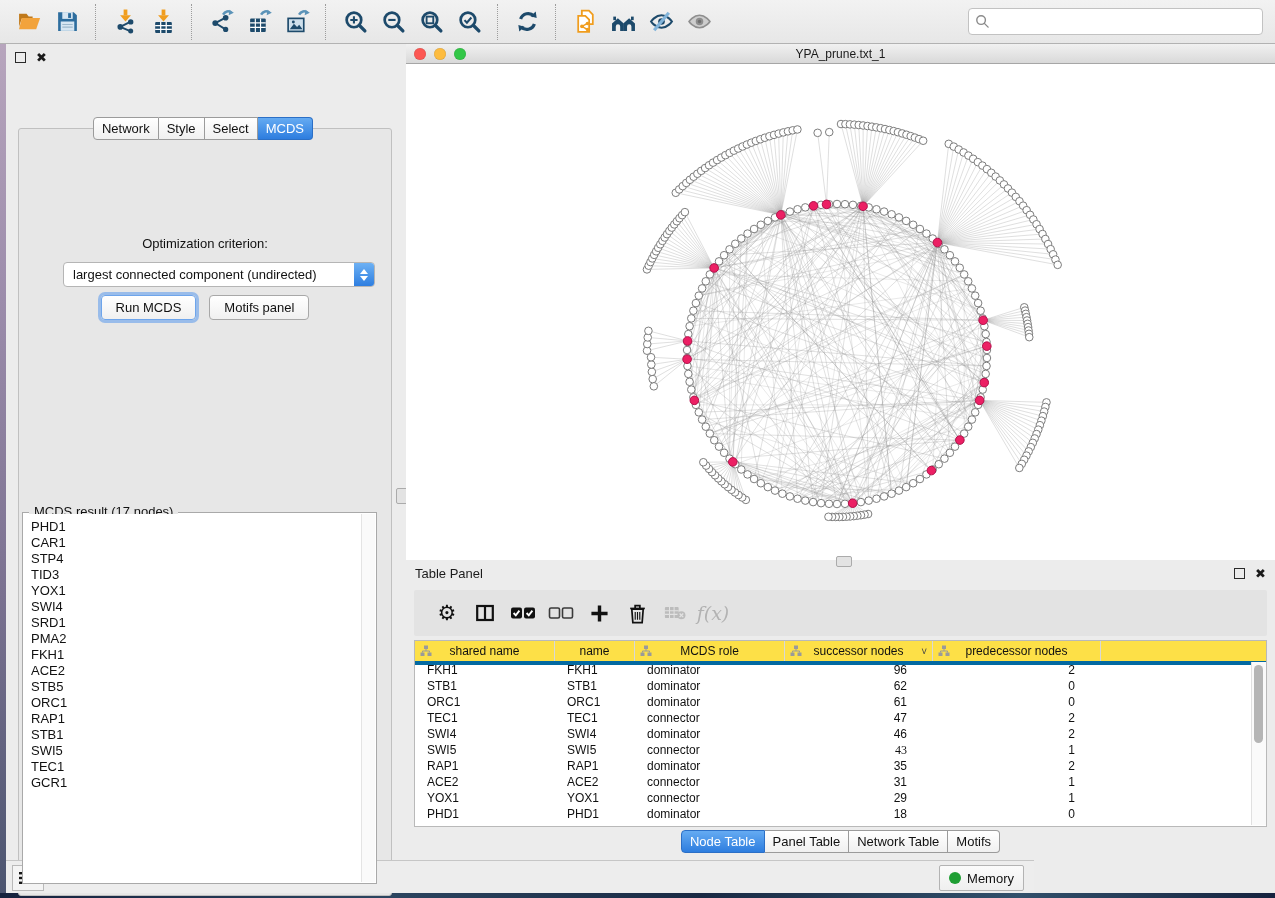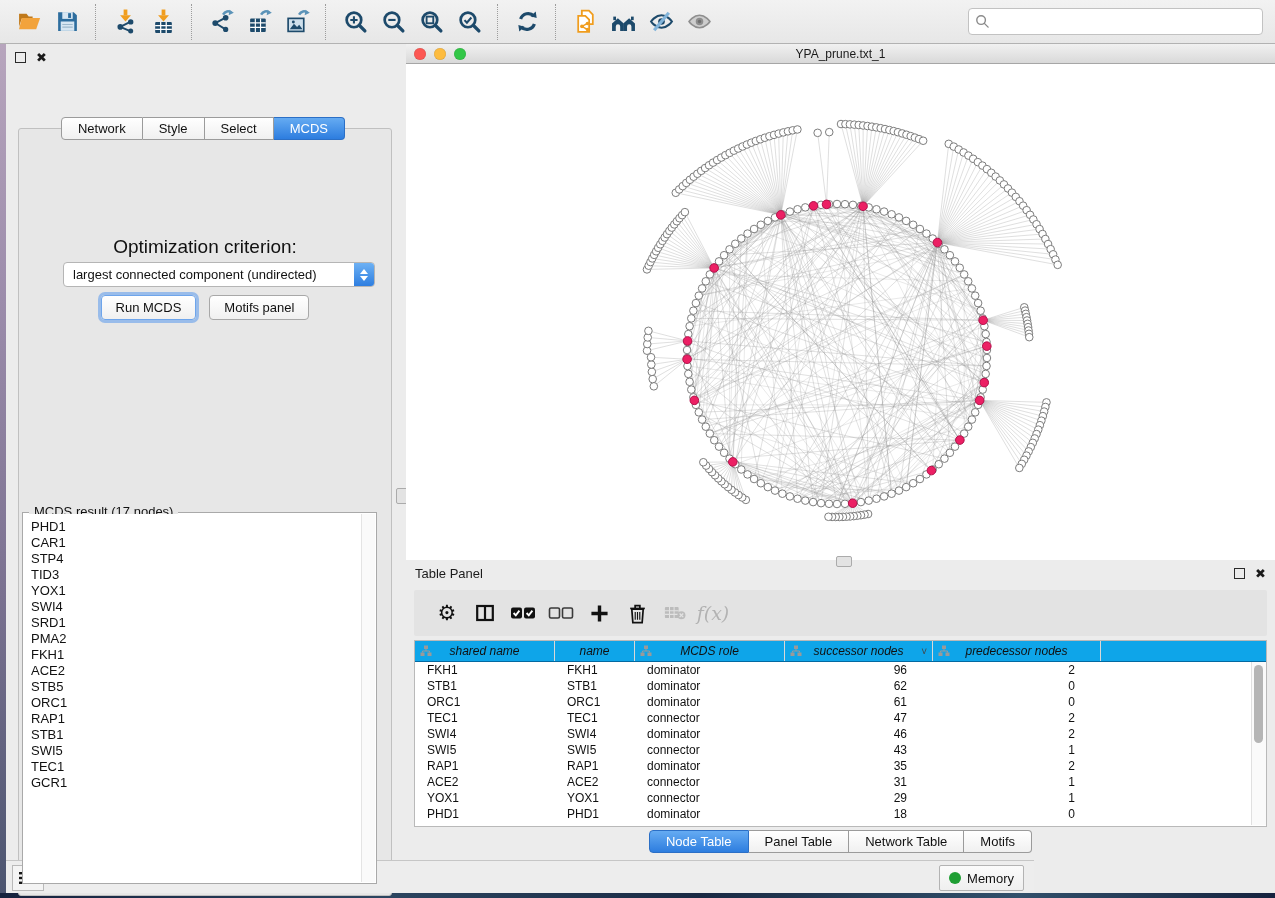--- a/index.html
+++ b/index.html
@@ -27,25 +27,25 @@
   
   .control-panel{position:absolute;left:6px;top:44px;width:394px;height:816px;background:#ececec;box-sizing:border-box;}
   .panel-head{height:26px;display:flex;align-items:center;padding:0 9px;}
   .panel-title{font-size:13px;color:#1c1c1c;flex:1;}
   .float-box{width:9px;height:9px;border:1.6px solid #2a2a2a;display:inline-block;margin-right:10px;}
   .close-x{font-size:13px;font-weight:bold;color:#1a1a1a;line-height:1;}
   .cp-box{position:absolute;left:12px;right:8px;top:84px;height:766px;background:#e7e7e7;
     border:1px solid #c0c0c0;border-radius:3px;}
   .seg{position:absolute;left:0;right:0;top:73px;display:flex;justify-content:center;z-index:3;}
   .seg .tab{border:1px solid #9b9b9b;border-left:none;background:linear-gradient(#ffffff,#f0f0f0);
-    padding:3px 16px;font-size:13px;color:#111;cursor:default;line-height:15px;}
+    padding:3px 8px;font-size:13px;color:#111;cursor:default;line-height:15px;}
   .seg .tab:first-child{border-left:1px solid #9b9b9b;border-radius:4px 0 0 4px;}
   .seg .tab:last-child{border-radius:0 4px 4px 0;}
   .seg .tab.sel{background:linear-gradient(#65abf2,#2d7ddf);border-color:#2b6fc6;color:#fff;}
-  .opt-label{position:absolute;left:0;right:0;top:107px;text-align:center;font-size:19px;color:#111;z-index:2;}
+  .opt-label{position:absolute;left:0;right:0;top:107px;text-align:center;font-size:13px;color:#111;z-index:2;}
   .dropdown{position:absolute;left:44px;top:133px;width:312px;height:25px;background:#fff;border:1px solid #b5b5b5;
     border-radius:4px;display:flex;align-items:center;z-index:2;box-sizing:border-box;}
   .dropdown .val{flex:1;font-size:13px;color:#111;padding-left:9px;white-space:nowrap;overflow:hidden;}
   .dd-stepper{width:20px;height:23px;border-radius:0 3px 3px 0;background:linear-gradient(#6db1f4,#2e7ee0);
     display:flex;flex-direction:column;align-items:center;justify-content:center;gap:2px;flex:none;}
   .dd-stepper i{width:0;height:0;border-left:4px solid transparent;border-right:4px solid transparent;display:block;}
   .dd-up{border-bottom:5px solid #fff;}
   .dd-down{border-top:5px solid #fff;}
   .btn-row{position:absolute;left:0;right:0;top:166px;display:flex;justify-content:center;gap:13px;z-index:2;}
   .mac-btn{background:linear-gradient(#ffffff,#f0f0f0);border:1px solid #a8a8a8;border-radius:4px;
@@ -75,21 +75,21 @@
   
   .table-panel{position:absolute;left:406px;top:560px;width:869px;height:300px;background:#ececec;box-sizing:border-box;}
   .tp-toolbar{position:absolute;left:8px;right:8px;top:30px;height:46px;background:#e3e3e3;border-radius:2px;
     display:flex;align-items:center;padding-left:14px;box-sizing:border-box;gap:0;}
   .tp-btn{width:38px;height:34px;display:flex;align-items:center;justify-content:center;color:#111;}
   .tp-btn svg{display:block;}
   .tp-btn.disabled{opacity:.45;}
   .fx{font-family:"DejaVu Serif","Liberation Serif",serif;font-style:italic;font-size:19px;color:#777;}
   .gear-glyph{font-size:21px;line-height:1;color:#111;font-family:"DejaVu Sans",sans-serif;}
   .tbl{position:absolute;left:8px;right:8px;top:80px;height:185px;background:#fff;border:1px solid #b9b9b9;overflow:hidden;}
-  .tbl-head{display:flex;height:20px;background:#0ea5e9;border-bottom:1px solid #0369a1;font-style:italic;}
+  .tbl-head{display:flex;height:20px;background:#fde047;border-bottom:4px solid #0369a1;}
   .th{position:relative;display:flex;align-items:center;justify-content:center;font-size:12px;color:#111;
     border-right:1px solid #d8d8d8;box-sizing:border-box;flex:none;}
   .th .tree{position:absolute;left:5px;top:4px;}
   .th .sort{position:absolute;right:5px;font-size:10px;color:#444;}
   .th.filler{border-right:none;flex:1;}
   .tbl-body{position:absolute;left:0;right:14px;top:21px;bottom:0;}
   .tr{display:flex;height:16px;align-items:center;}
   .td{font-size:12px;color:#111;box-sizing:border-box;flex:none;white-space:nowrap;overflow:hidden;}
   .td.num{text-align:right;padding-right:26px;}
   .td.txt{padding-left:12px;}
@@ -1238,21 +1238,21 @@
             <div class="td txt" style="width: 140px;">SWI4</div>
             <div class="td txt" style="width: 80px;">SWI4</div>
             <div class="td txt" style="width: 150px;">dominator</div>
             <div class="td num" style="width: 148px;">46</div>
             <div class="td num" style="width: 168px;">2</div>
           </div>
           <div class="tr">
             <div class="td txt" style="width: 140px;">SWI5</div>
             <div class="td txt" style="width: 80px;">SWI5</div>
             <div class="td txt" style="width: 150px;">connector</div>
-            <div class="td num" style="width: 148px;">43</div>
+            <div class="td num" style="width: 148px; font-family: Liberation Serif, serif;">43</div>
             <div class="td num" style="width: 168px;">1</div>
           </div>
           <div class="tr">
             <div class="td txt" style="width: 140px;">RAP1</div>
             <div class="td txt" style="width: 80px;">RAP1</div>
             <div class="td txt" style="width: 150px;">dominator</div>
             <div class="td num" style="width: 148px;">35</div>
             <div class="td num" style="width: 168px;">2</div>
           </div>
           <div class="tr">

